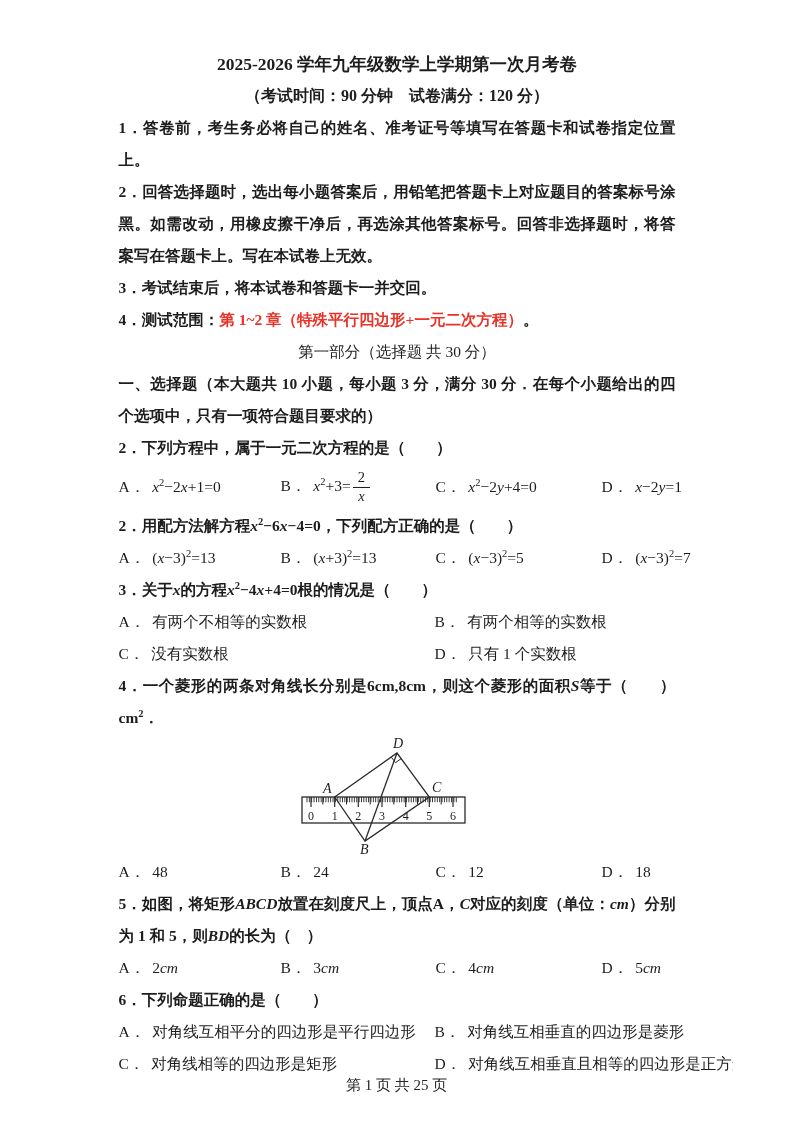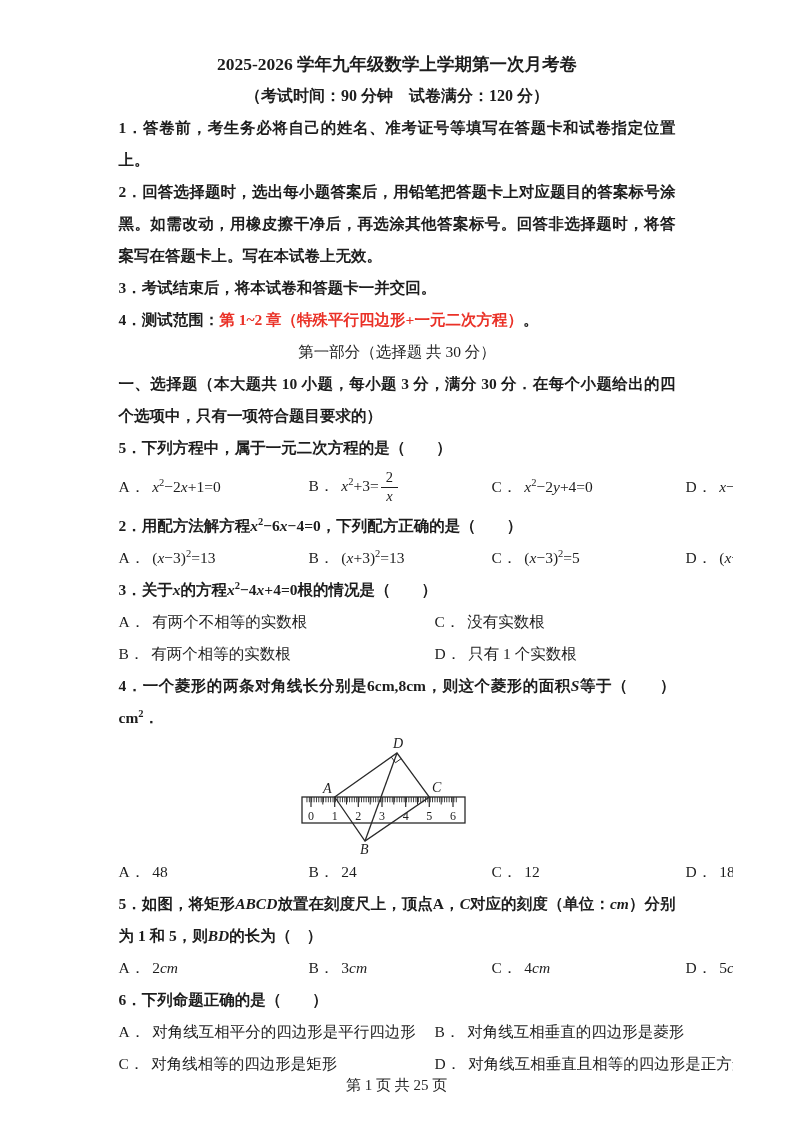--- a/index.html
+++ b/index.html
@@ -14,21 +14,21 @@
     padding:48px 57px 0 58px;
     overflow:hidden;
   }
   .line { font-size:15.5px; line-height:32px; margin:0; }
   .just { text-align:justify;font-weight:bold; }
   .center { text-align:center; }
   .title { font-weight:bold; font-size:17.5px; line-height:32px; margin:0; text-align:center; }
   .subtitle { font-weight:bold; font-size:16px; line-height:32px; margin:0; text-align:center; }
   .notes-heading { font-weight:bold; font-size:16px; }
   .red { color:var(--accent-red,#ea3228); }
-  .opts4 { display:grid; grid-template-columns:162px 155px 166px 1fr; align-items:center;gap:28px; }
+  .opts4 { display:grid; grid-template-columns:162px 155px 166px 1fr; align-items:center; }
   .opts2 { display:grid; grid-template-columns:316px 1fr; }
   .opt { font-size:15.5px; line-height:32px; white-space:nowrap; }
   .opts4.tall { min-height:46px; }
   .olabel { margin-right:7px; }
   sup { font-size:10.5px; line-height:0; }
   i { font-family:"Liberation Serif","DejaVu Serif",serif; }
   .frac { display:inline-flex; flex-direction:column; align-items:center; vertical-align:middle; line-height:1.15; font-size:14.5px; margin-left:2px; }
   .frac .num { border-bottom:1px solid #1d1d1d; padding:0 5px 1px; }
   .frac .den { padding:0 5px; }
   .figure-wrap { display:flex; justify-content:center; margin:1px 0 1px; }
@@ -46,21 +46,21 @@
     <p class="line just">1．答卷前，考生务必将自己的姓名、准考证号等填写在答题卡和试卷指定位置上。</p>
     <p class="line just">2．回答选择题时，选出每小题答案后，用铅笔把答题卡上对应题目的答案标号涂黑。如需改动，用橡皮擦干净后，再选涂其他答案标号。回答非选择题时，将答案写在答题卡上。写在本试卷上无效。</p>
     <p class="line just">3．考试结束后，将本试卷和答题卡一并交回。</p>
     <p class="line just"><span>4．测试范围：</span><span class="red">第 1~2 章（特殊平行四边形+一元二次方程）</span><span>。</span></p>
   </div>
 
   <p class="line center">第一部分（选择题 共 30 分）</p>
   <p class="line just">一、选择题（本大题共 10 小题，每小题 3 分，满分 30 分．在每个小题给出的四个选项中，只有一项符合题目要求的）</p>
 
   <div>
-    <p class="line just">5．下列方程中，属于一元二次方程的是（　　）</p>
+    <p class="line just">2．下列方程中，属于一元二次方程的是（　　）</p>
     <div class="opts4 tall">
       <span class="opt"><span class="olabel">A．</span><span><i>x</i><sup>2</sup>−2<i>x</i>+1=0</span></span>
       <span class="opt"><span class="olabel">B．</span><span><i>x</i><sup>2</sup>+3=<span class="frac">
               <span class="num">2</span>
               <span class="den"><i>x</i></span>
             </span></span></span>
       <span class="opt"><span class="olabel">C．</span><span><i>x</i><sup>2</sup>−2<i>y</i>+4=0</span></span>
       <span class="opt"><span class="olabel">D．</span><span><i>x</i>−2<i>y</i>=1</span></span>
     </div>
   </div>
@@ -72,22 +72,22 @@
       <span class="opt"><span class="olabel">B．</span><span>(<i>x</i>+3)<sup>2</sup>=13</span></span>
       <span class="opt"><span class="olabel">C．</span><span>(<i>x</i>−3)<sup>2</sup>=5</span></span>
       <span class="opt"><span class="olabel">D．</span><span>(<i>x</i>−3)<sup>2</sup>=7</span></span>
     </div>
   </div>
 
   <div>
     <p class="line just">3．关于<i>x</i>的方程<i>x</i><sup>2</sup>−4<i>x</i>+4=0根的情况是（　　）</p>
     <div class="opts2">
       <span class="opt"><span class="olabel">A．</span><span>有两个不相等的实数根</span></span>
+      <span class="opt"><span class="olabel">B．</span><span>有两个相等的实数根</span></span>
       <span class="opt"><span class="olabel">C．</span><span>没有实数根</span></span>
-      <span class="opt"><span class="olabel">B．</span><span>有两个相等的实数根</span></span>
       <span class="opt"><span class="olabel">D．</span><span>只有 1 个实数根</span></span>
     </div>
   </div>
 
   <div>
     <p class="line just">4．一个菱形的两条对角线长分别是6cm,8cm，则这个菱形的面积<i>S</i>等于（　　）cm<sup>2</sup>．</p>
 
     <div class="figure-wrap">
       <svg width="240" height="120" viewBox="0 0 240 120">
 

